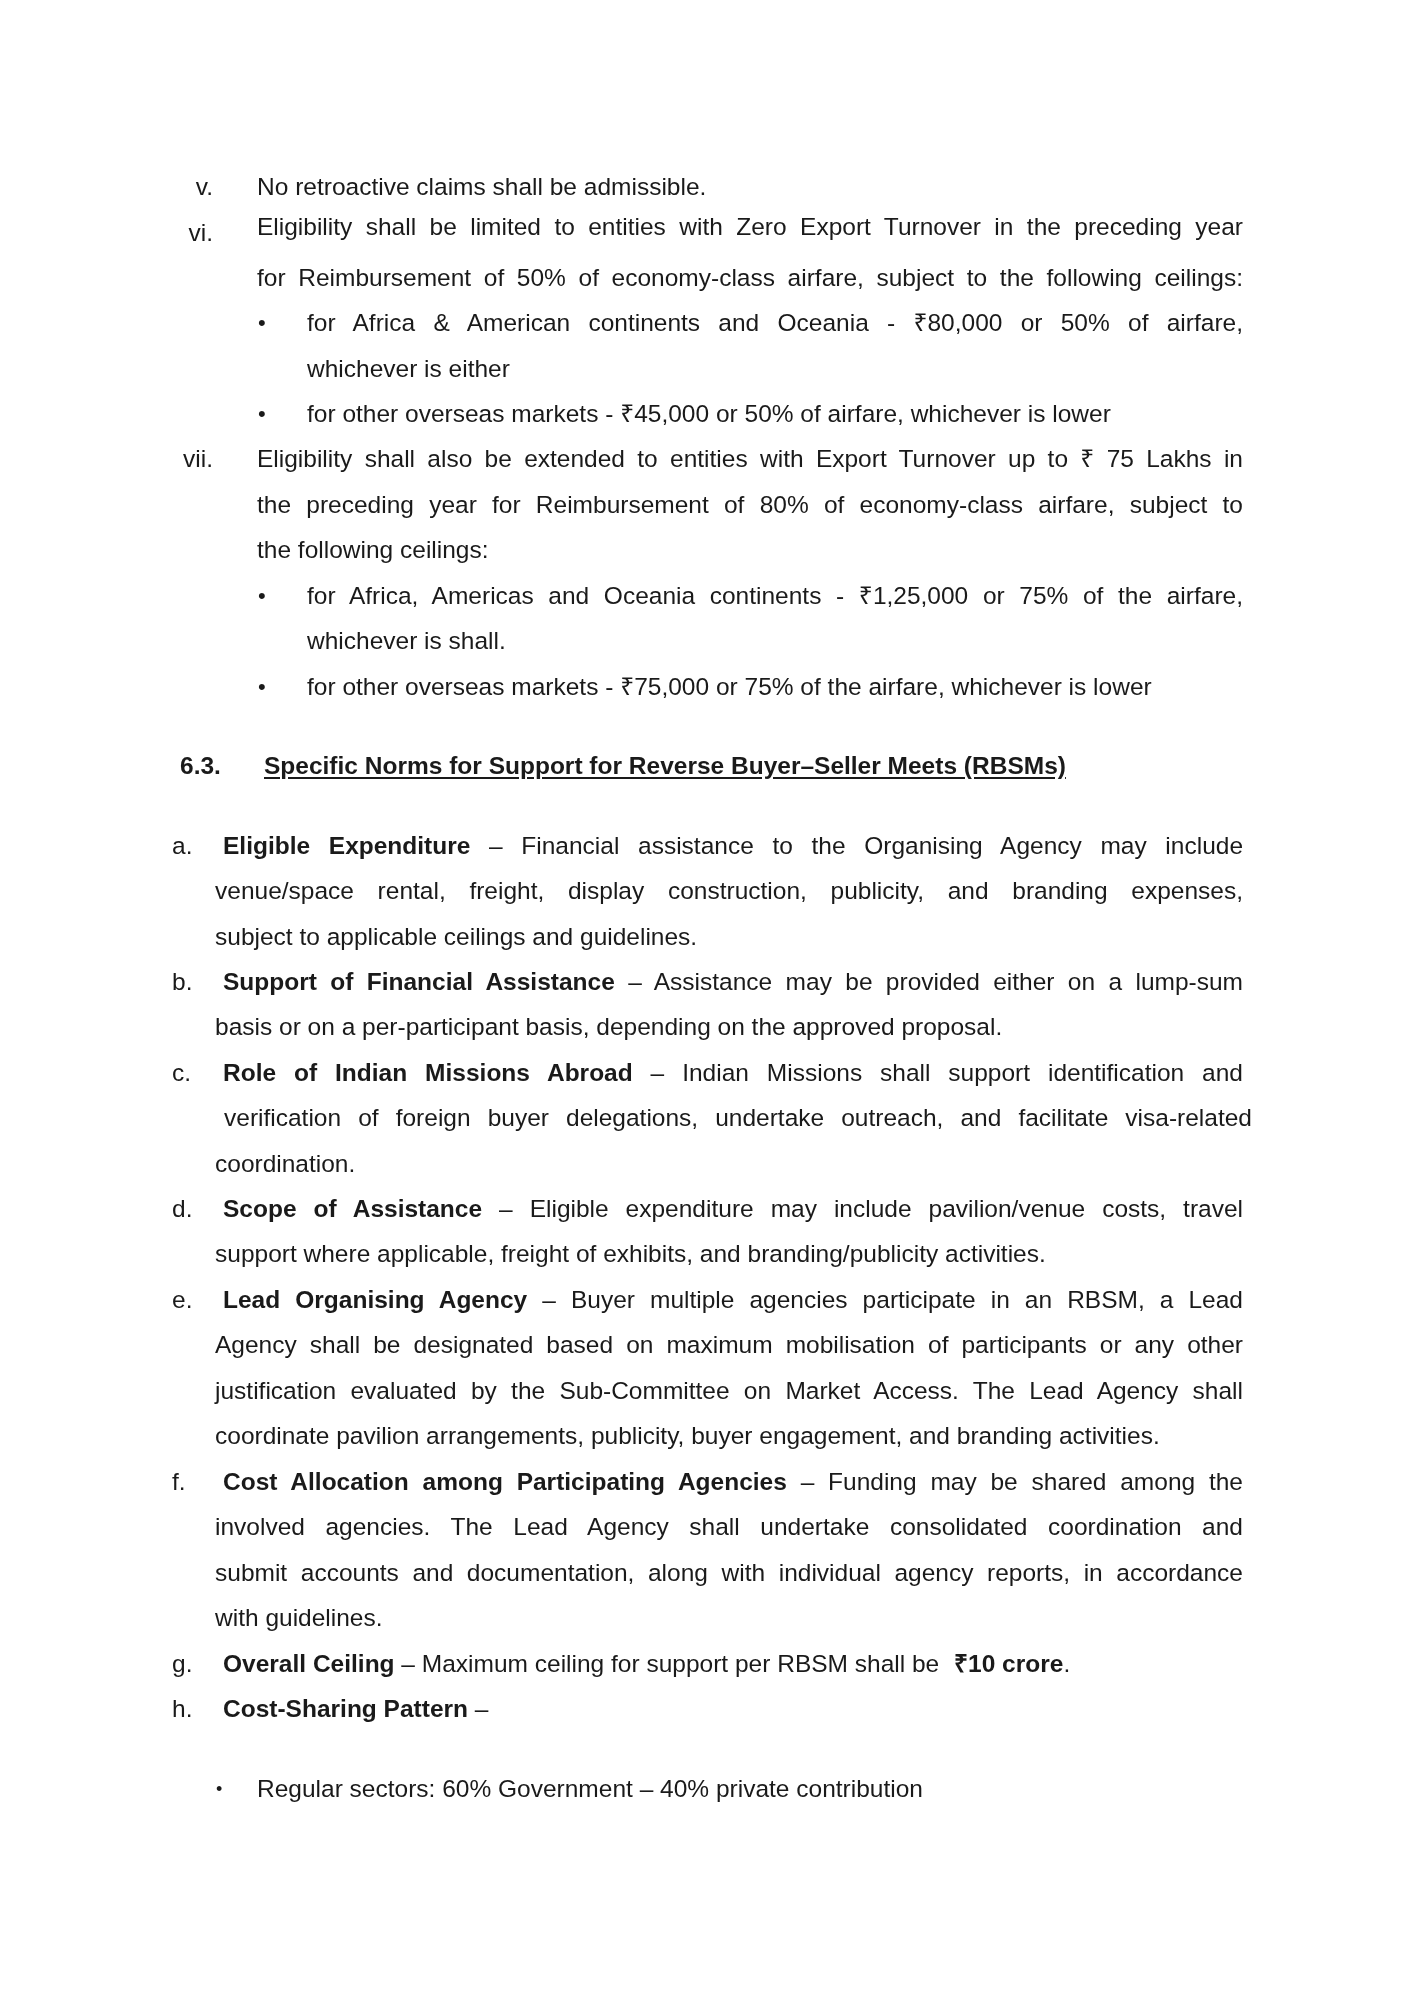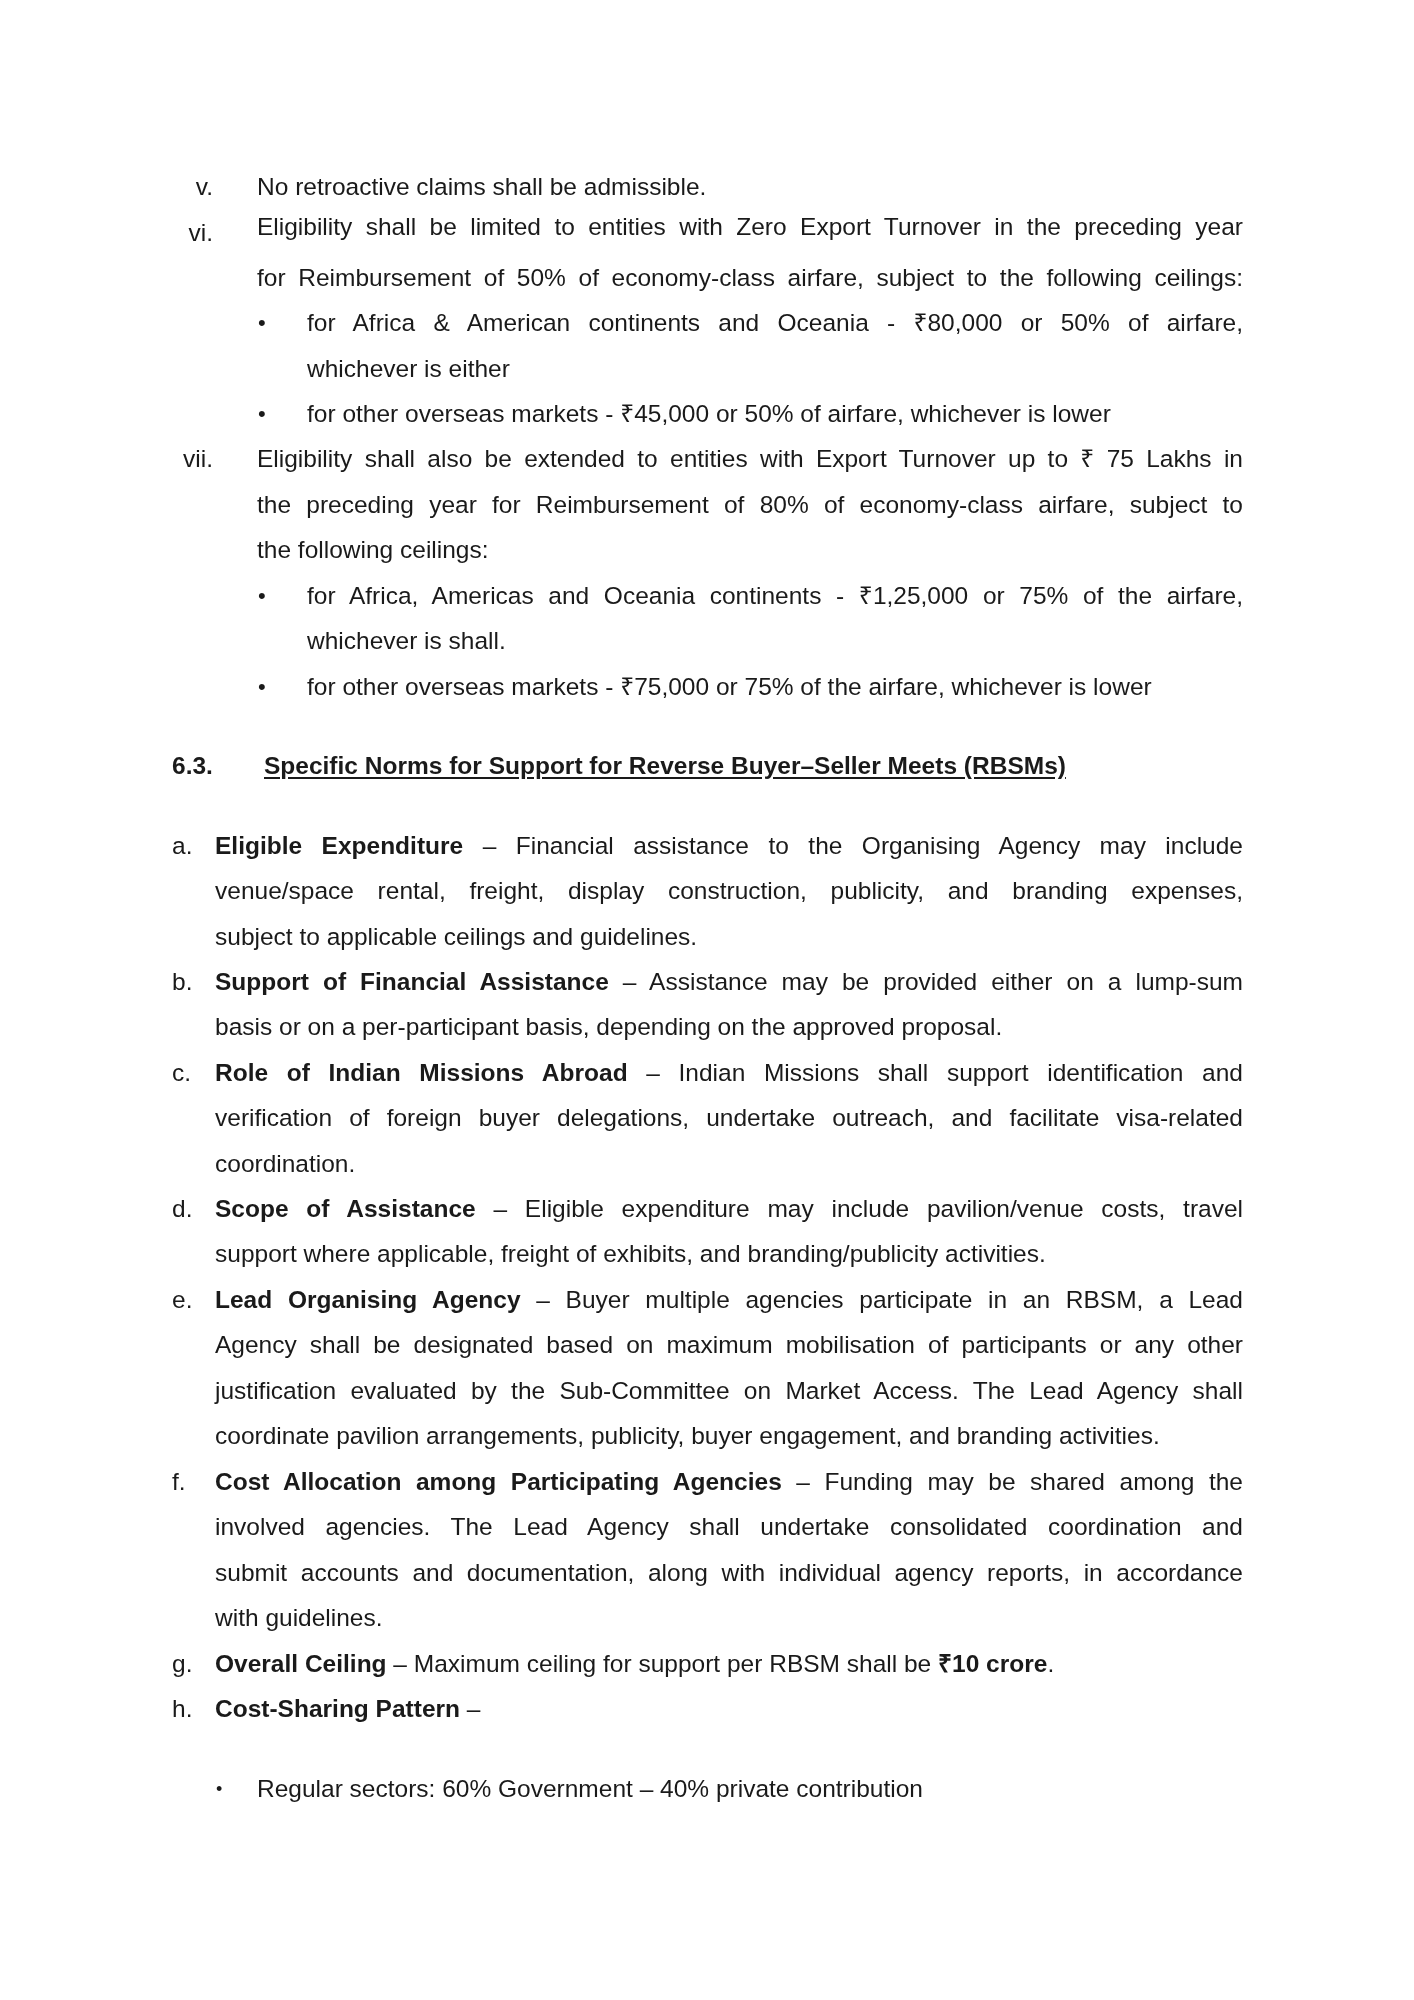--- a/index.html
+++ b/index.html
@@ -3,21 +3,21 @@
 <meta charset="utf-8">
 <style>
   html, body { margin: 0; padding: 0; background: #ffffff; }
   body { width: 1414px; height: 2000px; position: relative; overflow: hidden;
          font-family: "Liberation Sans", sans-serif; color: #1a1a1a; font-size: 24.5px; }
   .line { position: absolute; white-space: nowrap; line-height: 30px; }
   .just { text-align: justify; text-align-last: justify; white-space: normal; }
   .lbl-roman { position: absolute; width: 60px; text-align: right; line-height: 30px; }
   .lbl-alpha { position: absolute; line-height: 30px; }
   .bullet { position: absolute; line-height: 30px; font-size: 22px; }
-  b, .bold { font-weight: bold; }
+  b, .bold { font-weight: bold; margin-left: 8px; }
   .heading { font-weight: bold; text-decoration: underline; text-underline-offset: 3px; }
 </style>
 </head>
 <body>
 
 <span class="lbl-roman" style="left:153px;top:172px">v.</span>
 <span class="line" style="left:257px;top:172px">No retroactive claims shall be admissible.</span>
 
 <span class="lbl-roman" style="left:153px;top:218px">vi.</span>
 <span class="line just" style="left:257px;top:212px;width:986px">Eligibility shall be limited to entities with Zero Export Turnover in the preceding year</span>
@@ -45,21 +45,21 @@
 <span class="line just" style="left:215px;top:831px;width:1028px"><b>Eligible Expenditure</b><span> – Financial assistance to the Organising Agency may include</span></span>
 <span class="line just" style="left:215px;top:876px;width:1028px">venue/space rental, freight, display construction, publicity, and branding expenses,</span>
 <span class="line" style="left:215px;top:922px">subject to applicable ceilings and guidelines.</span>
 
 <span class="lbl-alpha" style="left:172px;top:967px">b.</span>
 <span class="line just" style="left:215px;top:967px;width:1028px"><b>Support of Financial Assistance</b><span> – Assistance may be provided either on a lump-sum</span></span>
 <span class="line" style="left:215px;top:1012px">basis or on a per-participant basis, depending on the approved proposal.</span>
 
 <span class="lbl-alpha" style="left:172px;top:1058px">c.</span>
 <span class="line just" style="left:215px;top:1058px;width:1028px"><b>Role of Indian Missions Abroad</b><span> – Indian Missions shall support identification and</span></span>
-<span class="line just" style="left:215px;top:1103px;width:1028px">verification of foreign buyer delegations, undertake outreach, and facilitate visa-related</span>
+<span class="line just" style="left:224px;top:1103px;width:1028px">verification of foreign buyer delegations, undertake outreach, and facilitate visa-related</span>
 <span class="line" style="left:215px;top:1149px">coordination.</span>
 
 <span class="lbl-alpha" style="left:172px;top:1194px">d.</span>
 <span class="line just" style="left:215px;top:1194px;width:1028px"><b>Scope of Assistance</b><span> – Eligible expenditure may include pavilion/venue costs, travel</span></span>
 <span class="line" style="left:215px;top:1239px">support where applicable, freight of exhibits, and branding/publicity activities.</span>
 
 <span class="lbl-alpha" style="left:172px;top:1285px">e.</span>
 <span class="line just" style="left:215px;top:1285px;width:1028px"><b>Lead Organising Agency</b><span> – Buyer multiple agencies participate in an RBSM, a Lead</span></span>
 <span class="line just" style="left:215px;top:1330px;width:1028px">Agency shall be designated based on maximum mobilisation of participants or any other</span>
 <span class="line just" style="left:215px;top:1376px;width:1028px">justification evaluated by the Sub-Committee on Market Access. The Lead Agency shall</span>

